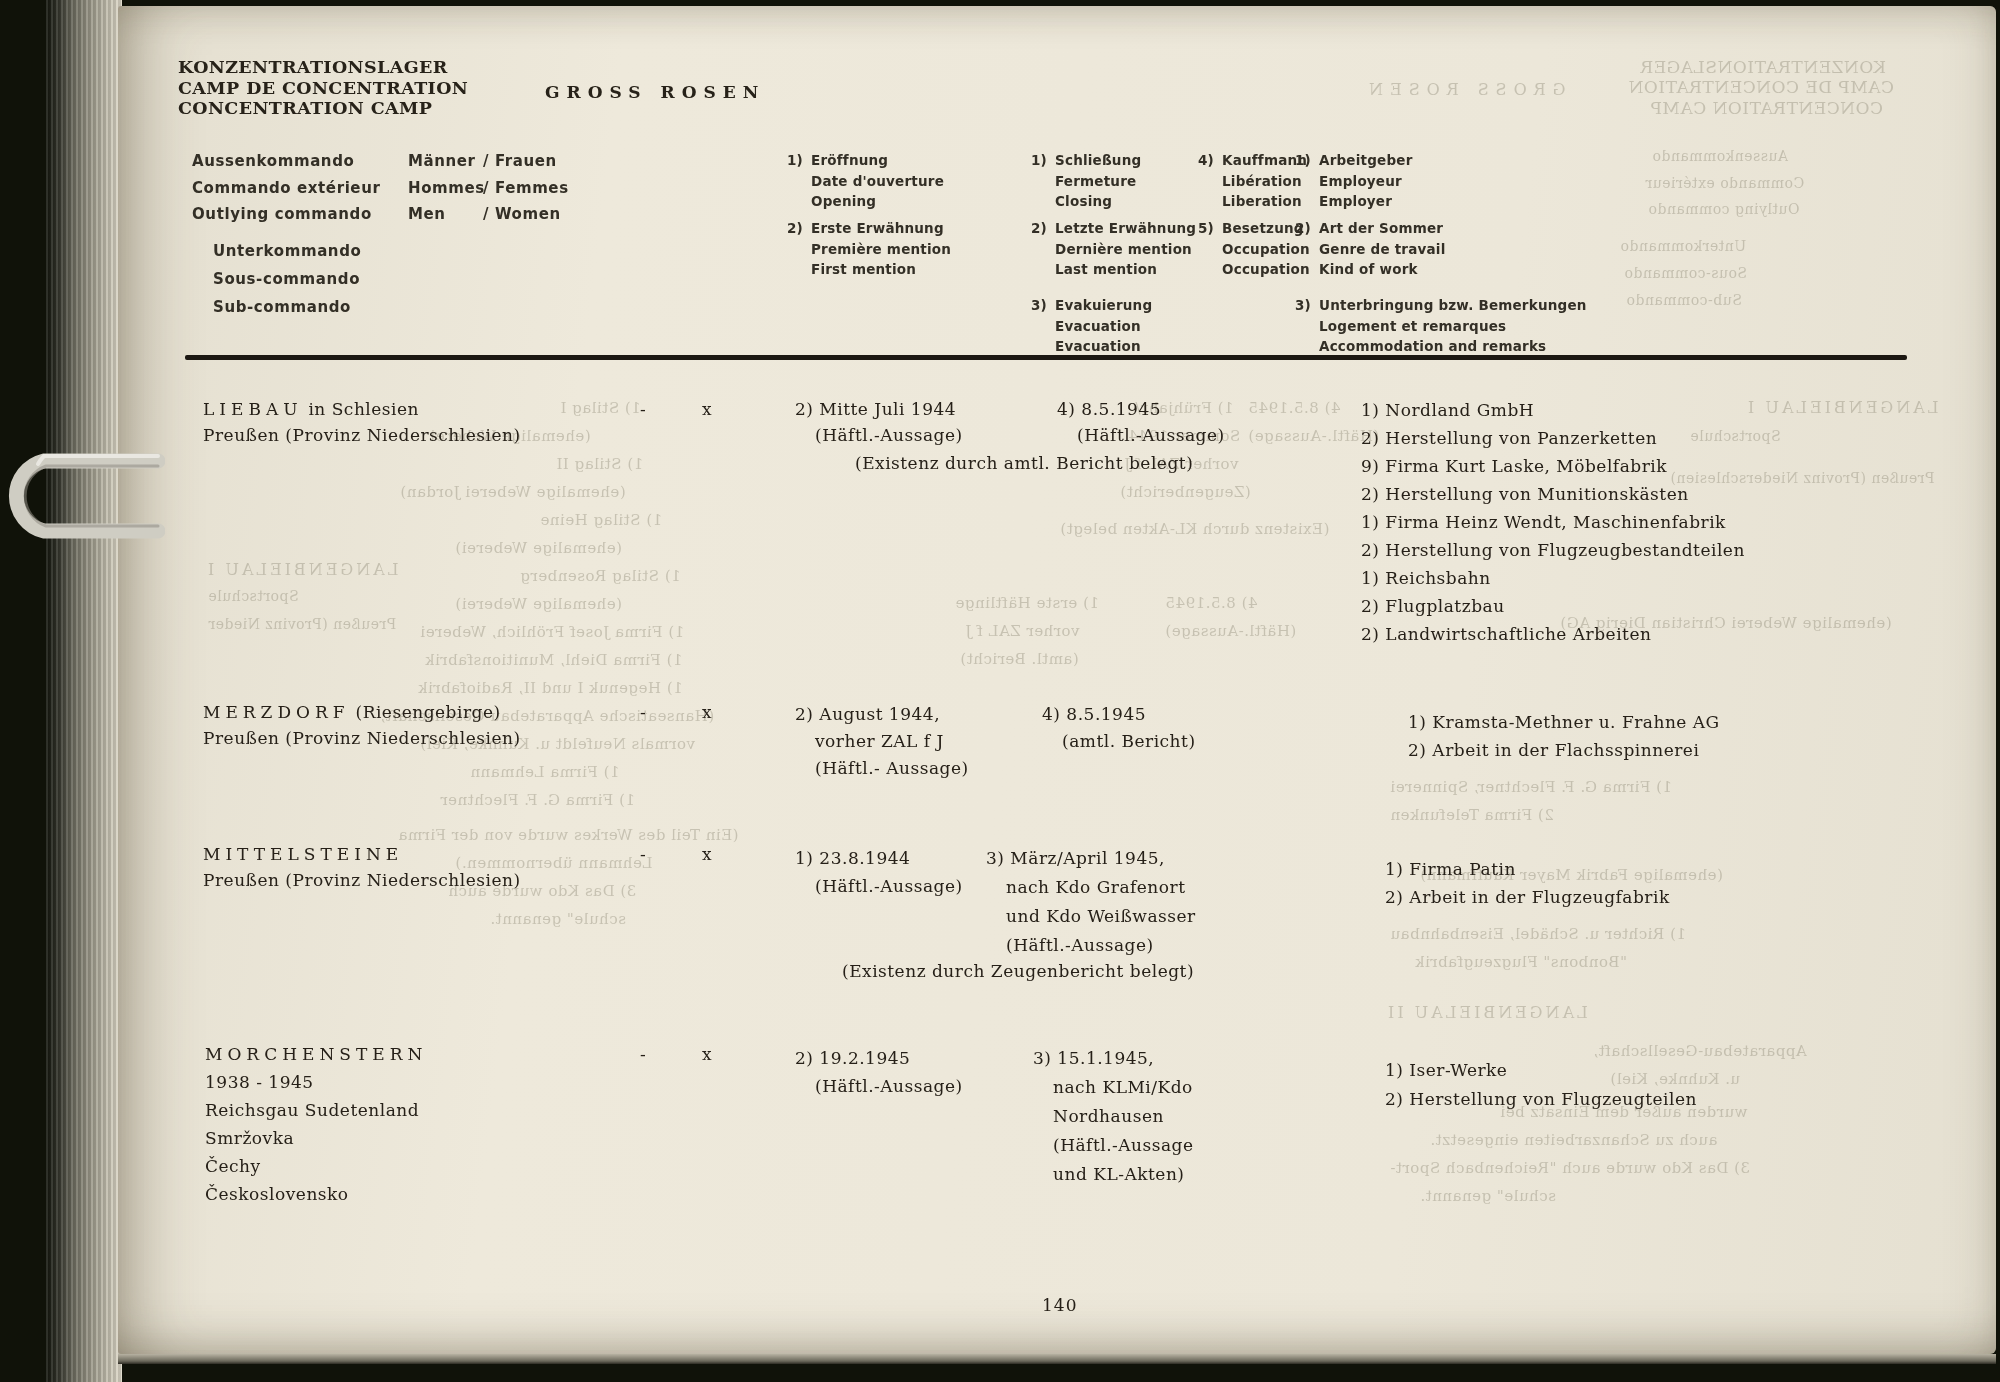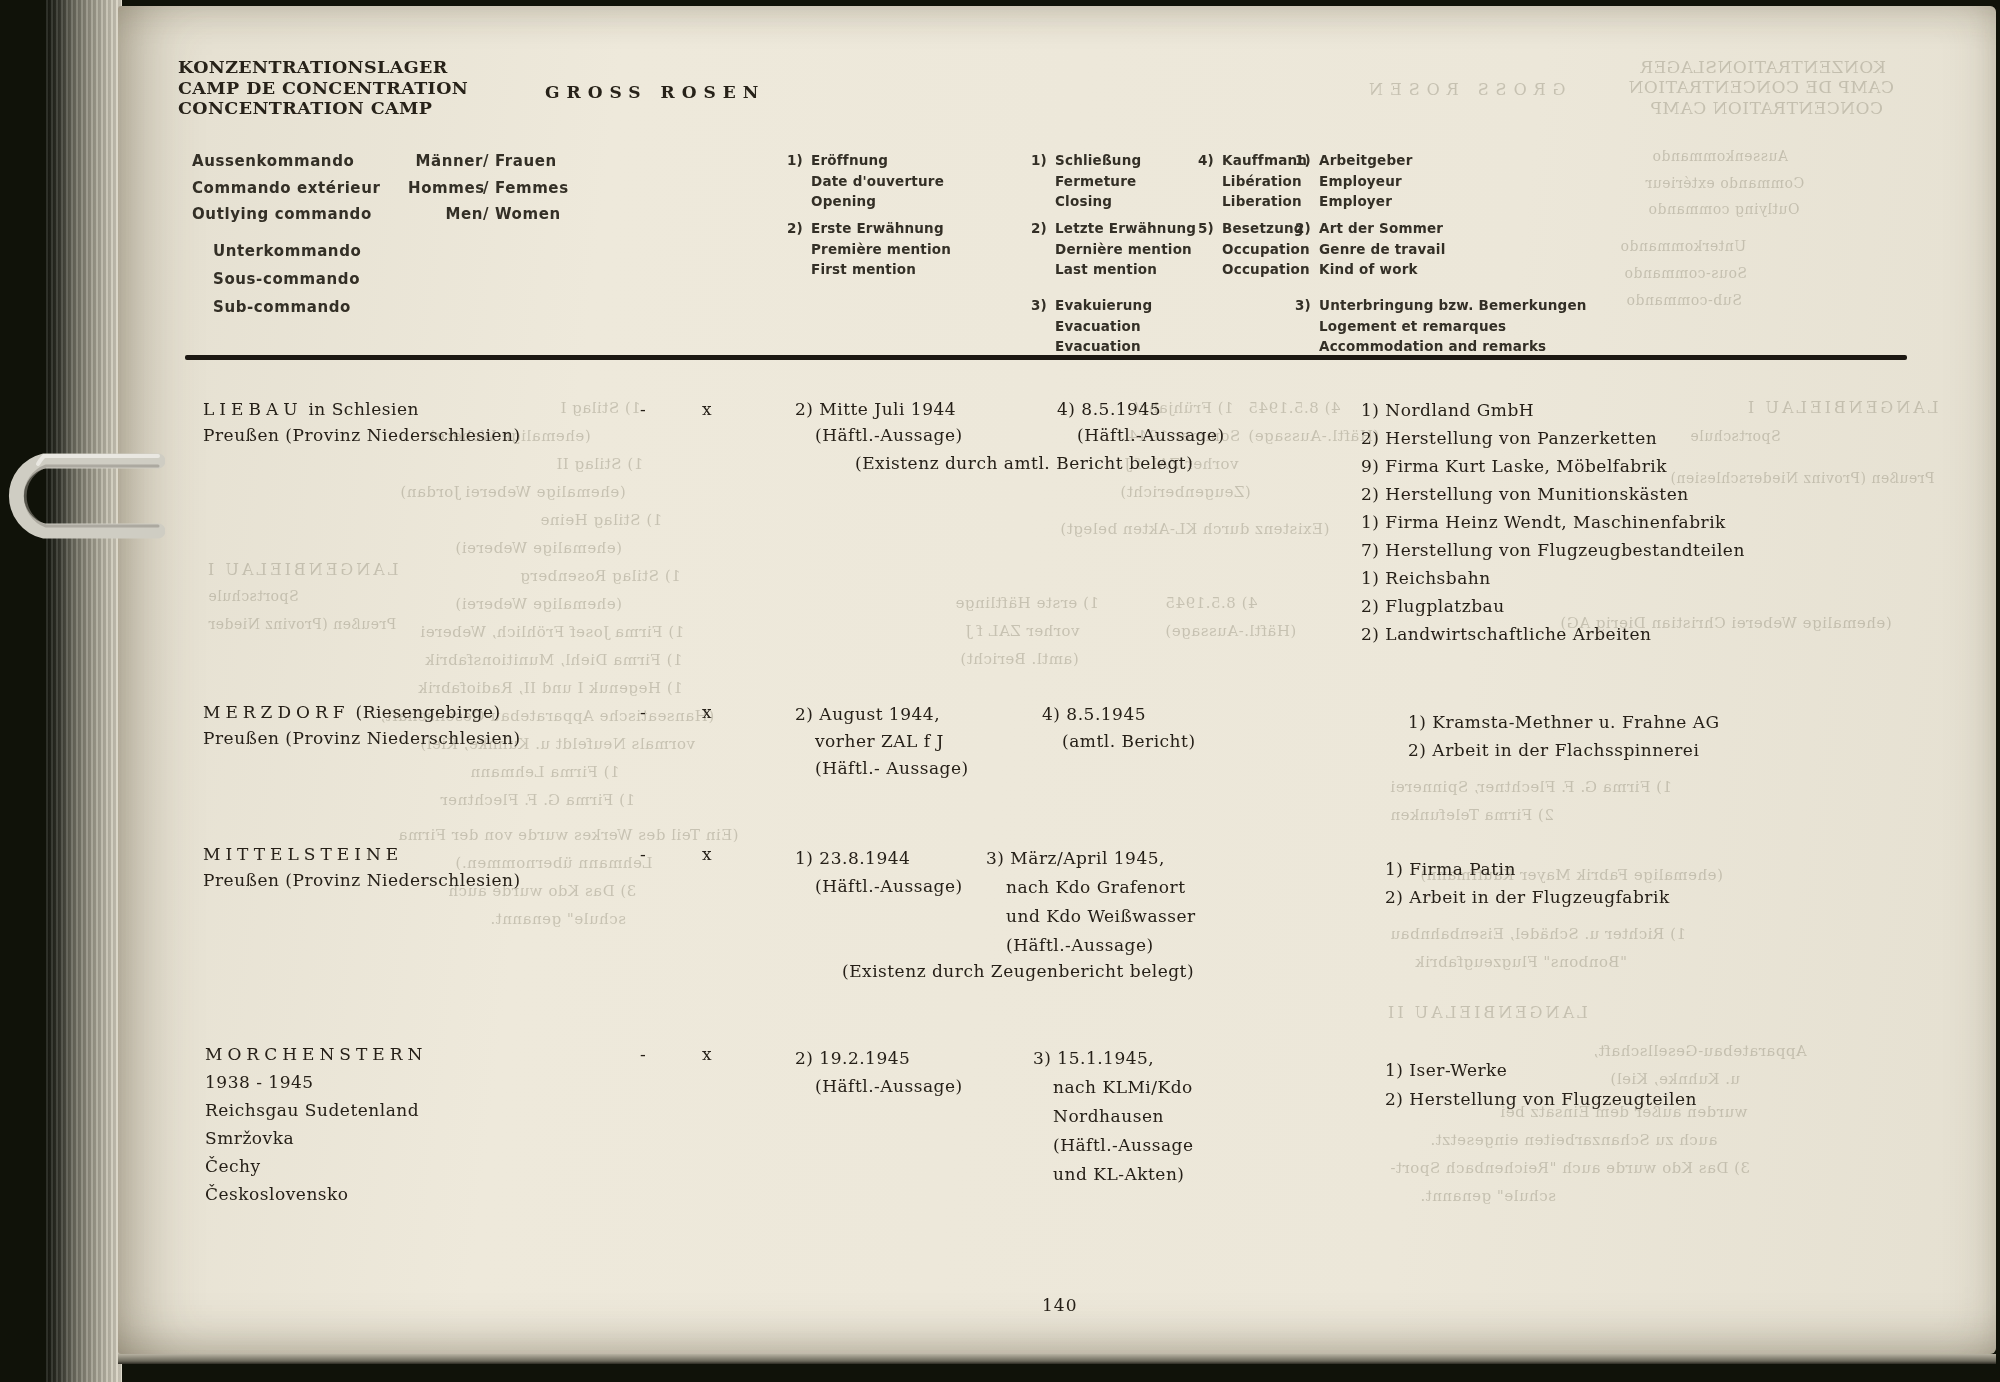--- a/index.html
+++ b/index.html
@@ -26,21 +26,21 @@
   .title{position:absolute;left:178px;top:57px;font-size:17.5px;line-height:20.5px;font-weight:600;
          letter-spacing:.4px;color:#272219;white-space:nowrap;}
   .campname{position:absolute;left:545px;top:82px;font-size:17px;font-weight:600;letter-spacing:7px;
          color:#272219;white-space:nowrap;}
   
   .lgl{position:absolute;font-family:"DejaVu Sans","Liberation Sans",sans-serif;font-weight:700;
        font-size:15px;line-height:26.5px;color:#332f26;letter-spacing:.6px;white-space:nowrap;}
   .lg{position:absolute;display:flex;font-family:"DejaVu Sans","Liberation Sans",sans-serif;font-weight:700;
       font-size:13.5px;line-height:20.5px;color:#332f26;letter-spacing:.2px;white-space:nowrap;}
   .lg .num{width:24px;flex:none;}
-  .gr .w1{display:inline-block;width:75px;text-align:right;}
+  .gr .w1{display:inline-block;width:75px;}
   
   .tline,.tlines,.mark,.tnote{position:absolute;font-size:17px;line-height:26px;color:#262018;
       letter-spacing:.5px;white-space:nowrap;}
   .cn{letter-spacing:5px;}
   .hang div{padding-left:20px;}
   .hang div:first-child{padding-left:0;}
   .rule{position:absolute;left:185px;top:355px;width:1722px;height:5px;background:#1c1812;border-radius:2px;}
   .pageno{position:absolute;left:1042px;top:1295px;font-size:17px;color:#262018;letter-spacing:1px;}
   .clip{position:absolute;left:-10px;top:436px;}
 </style>
@@ -240,21 +240,21 @@
         <div>4) 8.5.1945</div>
         <div>(Häftl.-Aussage)</div>
       </div>
     <div class="tnote" style="left:855px;top:450px">(Existenz durch amtl. Bericht belegt)</div>
     <div class="tlines" style="left:1361px;top:396px;line-height:28px">
         <div>1) Nordland GmbH</div>
         <div>2) Herstellung von Panzerketten</div>
         <div>9) Firma Kurt Laske, Möbelfabrik</div>
         <div>2) Herstellung von Munitionskästen</div>
         <div>1) Firma Heinz Wendt, Maschinenfabrik</div>
-        <div>7) Herstellung von Flugzeugbestandteilen</div>
+        <div>2) Herstellung von Flugzeugbestandteilen</div>
         <div>1) Reichsbahn</div>
         <div>2) Flugplatzbau</div>
         <div>2) Landwirtschaftliche Arbeiten</div>
       </div>
   </section>
 
   <section>
     <div class="tline" style="left:203px;top:699px"><span class="cn">MERZDORF</span><span> (Riesengebirge)</span></div>
     <div class="tlines" style="left:203px;top:725px">
         <div>Preußen (Provinz Niederschlesien)</div>

